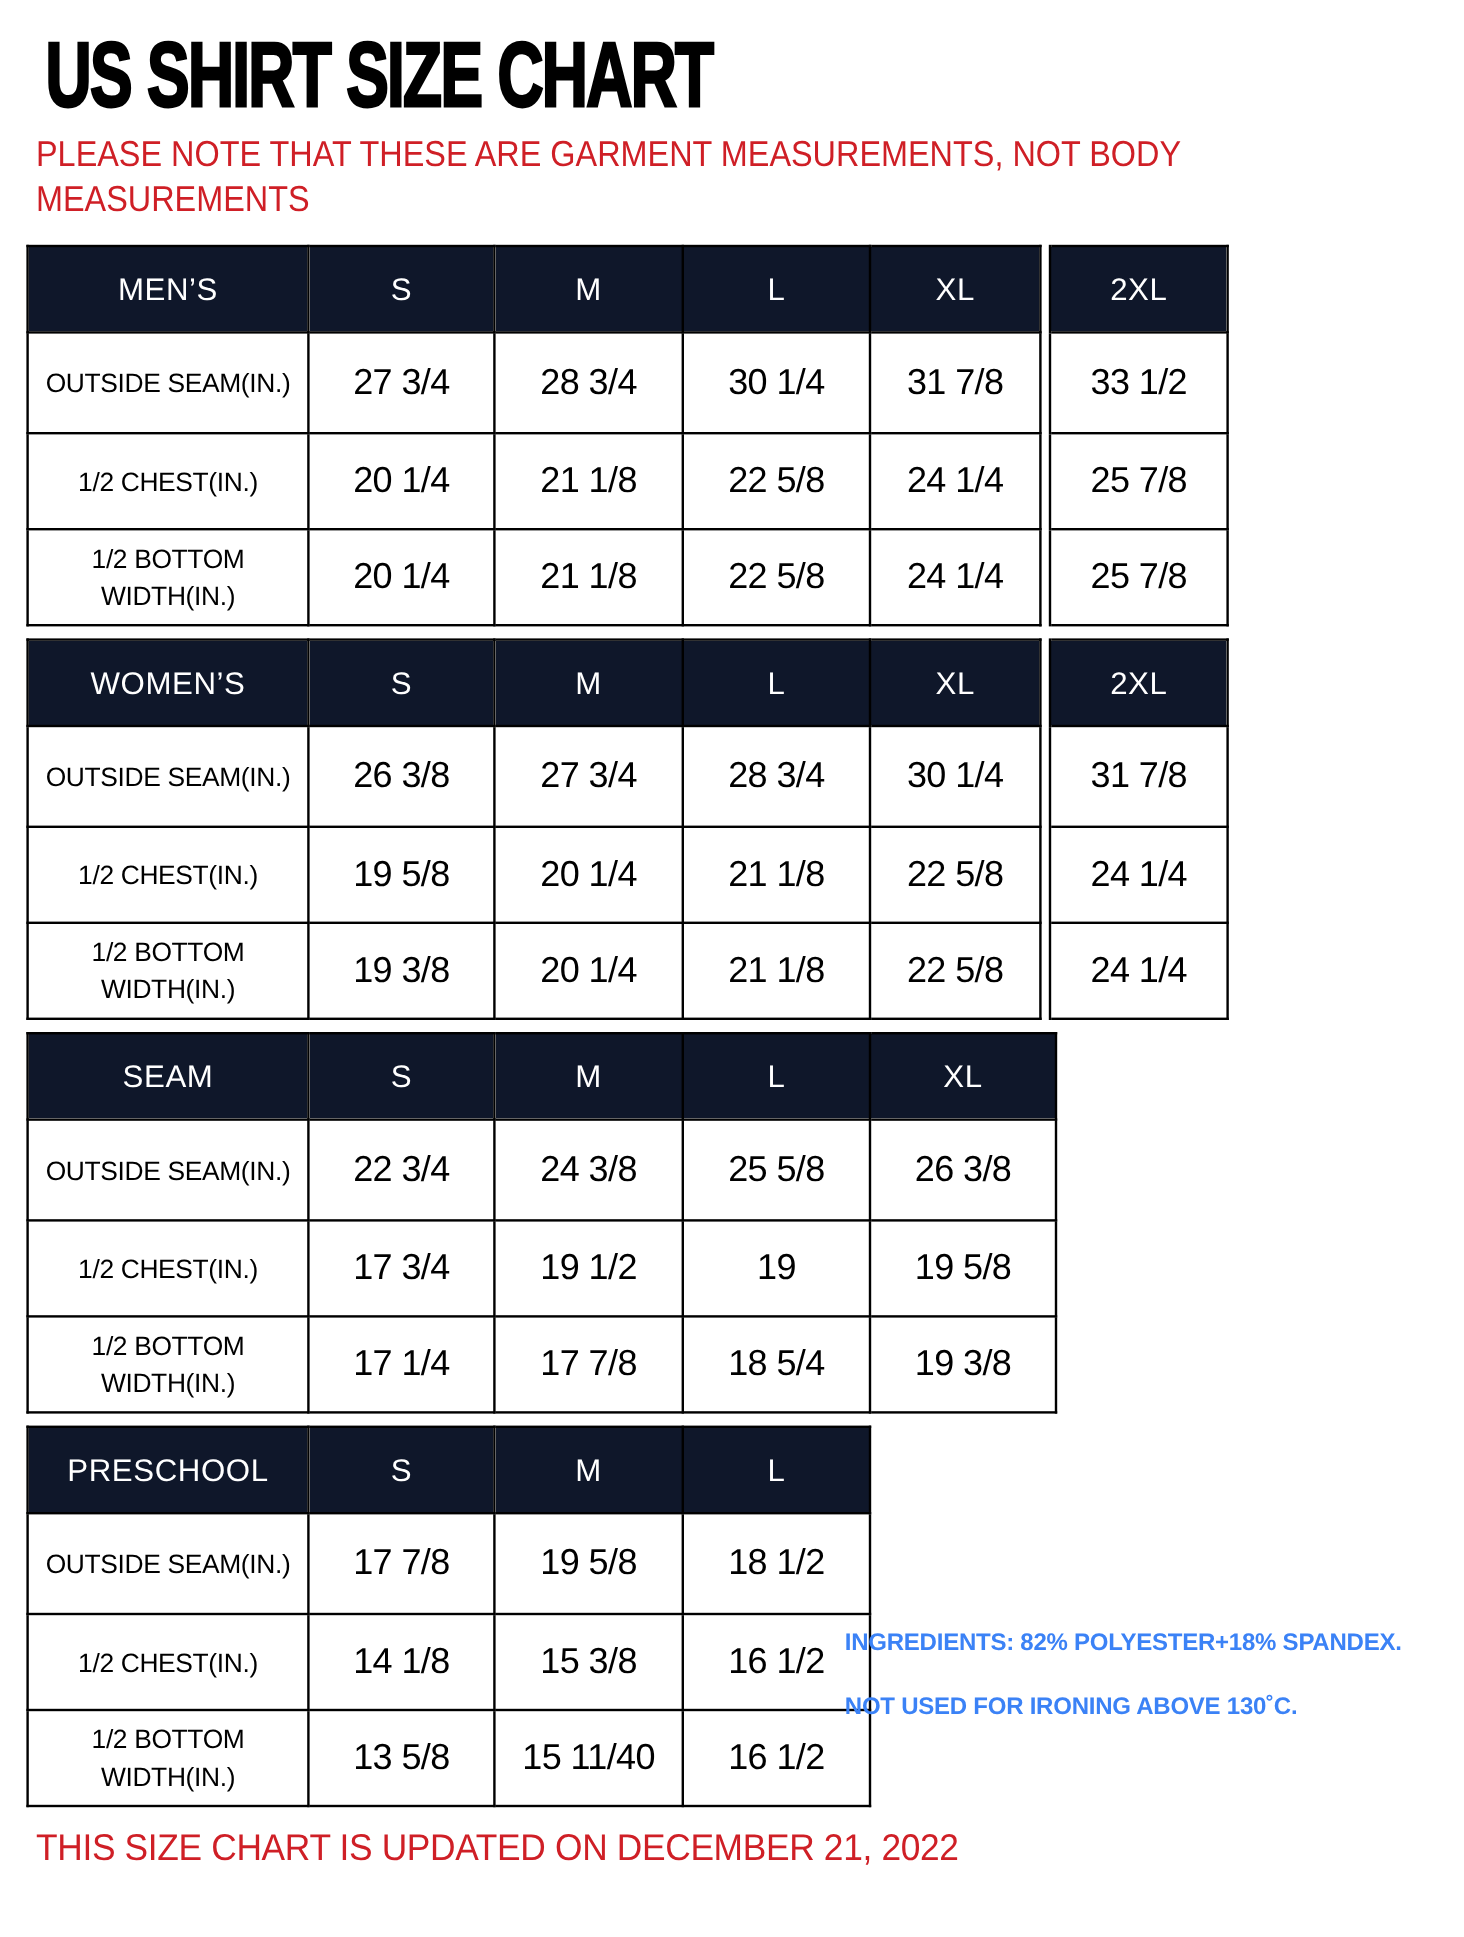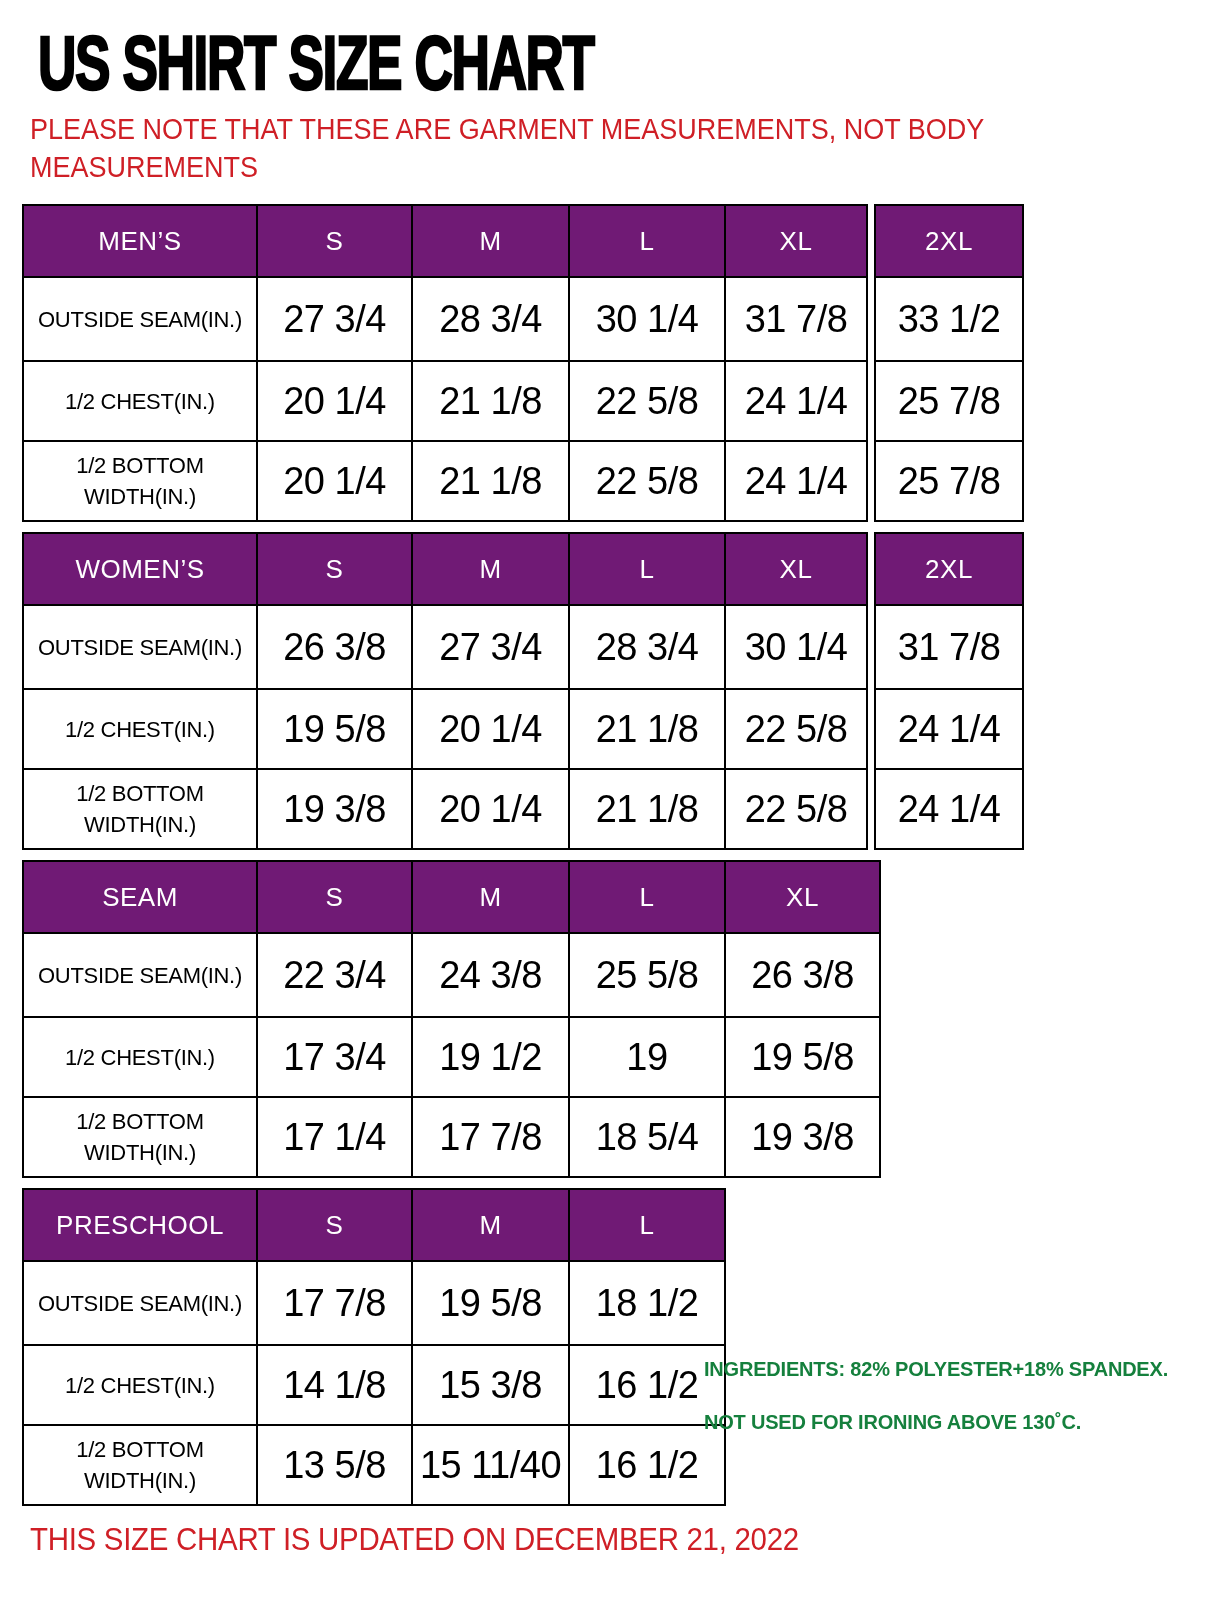--- a/index.html
+++ b/index.html
@@ -45,57 +45,57 @@
   }
   th, td {
     border: 2px solid #000;
     text-align: center;
     vertical-align: middle;
     padding: 0;
     overflow: hidden;
   }
   thead tr { height: 72px; }
   thead th {
-    background: #701a75;
+    background: #0f172a;
     color: #fff;
     font-weight: normal;
     font-size: 26px;
     letter-spacing: 0.5px;
   }
   tbody tr { height: 80px; }
   tbody tr.first { height: 84px; }
   td.label {
     font-size: 22px;
     line-height: 31px;
     letter-spacing: -0.3px;
     padding: 0 2px;
   }
   td.value {
-    font-size: 38px;
+    font-size: 30px;
     letter-spacing: -0.5px;
   }
   th.gap, td.gap {
     background: #fff;
     border-top: none;
     border-bottom: none;
     padding: 0;
   }
 
   .preschool-row {
     position: relative;
     width: 1045px;
     margin-bottom: 10px;
   }
   .preschool-row table { margin-bottom: 0; }
 
   .ingredients {
     position: absolute;
     left: 682px;
     bottom: 72px;
-    color: #15803d;
+    color: #3b82f6;
     font-weight: bold;
     font-size: 20px;
     letter-spacing: -0.2px;
     white-space: nowrap;
   }
   .ingredients p { margin: 0 0 30px 0; }
   .ingredients p:last-child { margin: 0; }
 
   .footer {
     color: #cf1f26;

